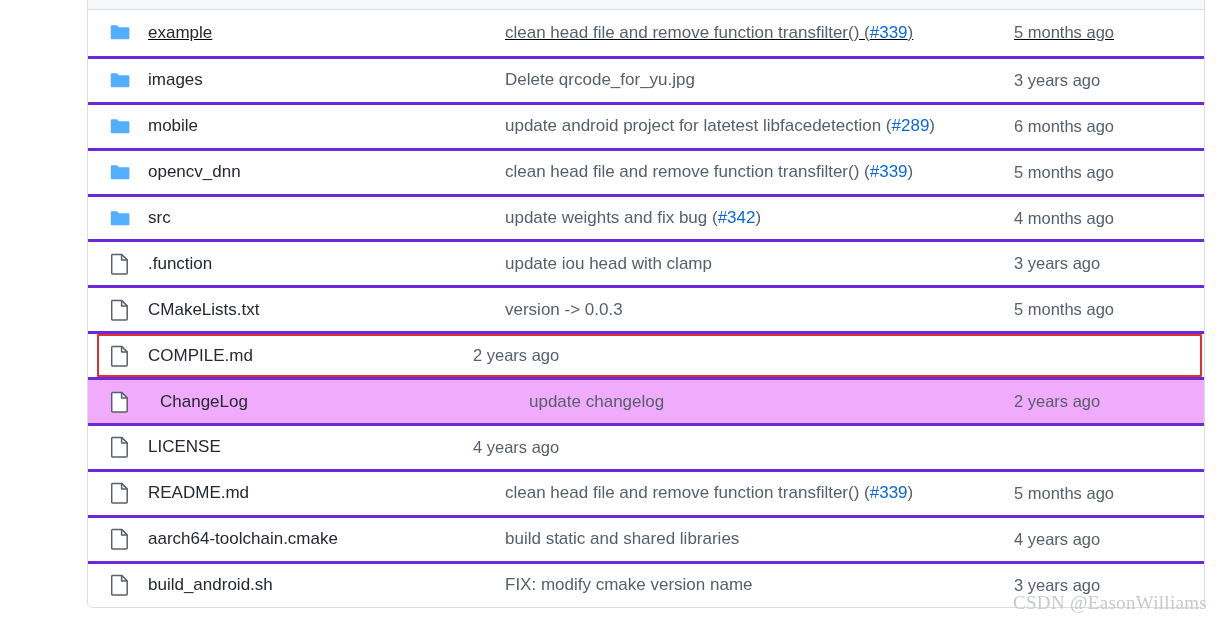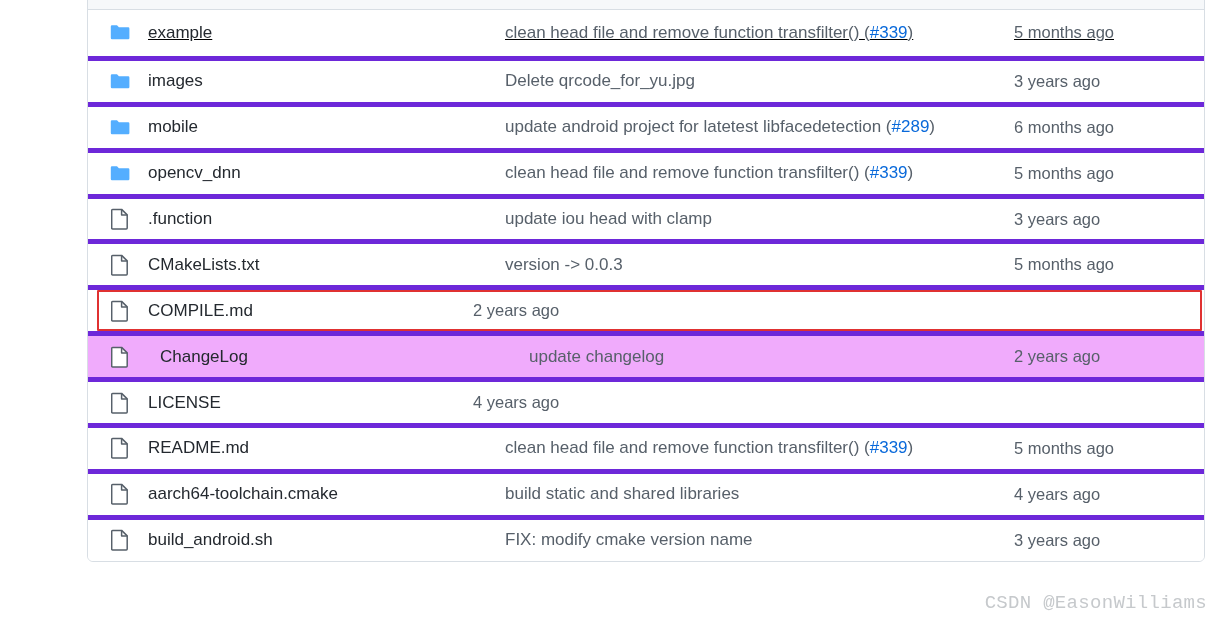--- a/index.html
+++ b/index.html
@@ -32,21 +32,21 @@
   .table-head {
     height: 16px;
     background: #f6f8fa;
     border-bottom: 1px solid #d8dee4;
   }
 
   .row {
     display: flex;
     align-items: center;
     height: 45.9px;
-    border-top: 5px solid #6d28d9;
+    border-top: 3px solid #6d28d9;
     box-sizing: border-box;
     position: relative;
     background: #ffffff;
   }
   .row:first-of-type { border-top: none; text-decoration: underline; }
   .row.striped { background: #f0abfc; gap: 12px; }
 
   
   .row.annotated::after {
     content: "";
@@ -105,21 +105,21 @@
   .icon-svg { display: block; }
 
   
   #watermark {
     position: absolute;
     right: 14px;
     bottom: 3px;
     font-size: 19px;
     color: #c6c9cc;
     letter-spacing: 0.3px;
-    font-family: Liberation Mono, monospace;
+    font-family: Liberation Serif, serif;
     white-space: nowrap;
   }
 </style>
 </head>
 <body>
 
 <div id="file-table">
   <div class="table-head"></div>
   <div id="rows-host">
       <div class="row">
@@ -166,20 +166,32 @@
             </svg>
           </span>
         </div>
         <a class="cell-name">opencv_dnn</a>
         <div class="cell-msg"><span>clean head file and remove function transfilter() </span><span class="paren">(</span><a class="pr-link">#339</a><span class="paren">)</span></div>
         <div class="cell-time">5 months ago</div>
       </div>
       <div class="row">
         <div class="cell-icon">
           <span class="icon-wrap">
+            <svg class="icon-svg" width="20" height="17" viewBox="0 0 20 17" xmlns="http://www.w3.org/2000/svg">
+              <path fill="#54aeff" d="M0.8 2.4a1.2 1.2 0 0 1 1.2-1.2h5.0l1.9 2.0h9.3a1.2 1.2 0 0 1 1.2 1.2v9.6a1.2 1.2 0 0 1-1.2 1.2H2.0A1.2 1.2 0 0 1 0.8 14.0z"></path>
+            </svg>
+          </span>
+        </div>
+        <a class="cell-name">src</a>
+        <div class="cell-msg"><span>update weights and fix bug </span><span class="paren">(</span><a class="pr-link">#342</a><span class="paren">)</span></div>
+        <div class="cell-time">4 months ago</div>
+      </div>
+      <div class="row">
+        <div class="cell-icon">
+          <span class="icon-wrap">
             <svg class="icon-svg" width="18" height="22" viewBox="0 0 18 22" xmlns="http://www.w3.org/2000/svg">
               <path d="M1.6 1.4h9.0l5.6 5.5v13.2a0.9 0.9 0 0 1-0.9 0.9H1.6a0.9 0.9 0 0 1-0.9-0.9V2.3a0.9 0.9 0 0 1 0.9-0.9z" fill="#ffffff" stroke="#57606a" stroke-width="1.5" stroke-linejoin="round"></path>
               <path d="M10.6 1.4v5.5h5.6" fill="none" stroke="#57606a" stroke-width="1.5" stroke-linejoin="round"></path>
             </svg>
           </span>
         </div>
         <a class="cell-name">.function</a>
         <div class="cell-msg"><span>update iou head with clamp</span></div>
         <div class="cell-time">3 years ago</div>
       </div>

